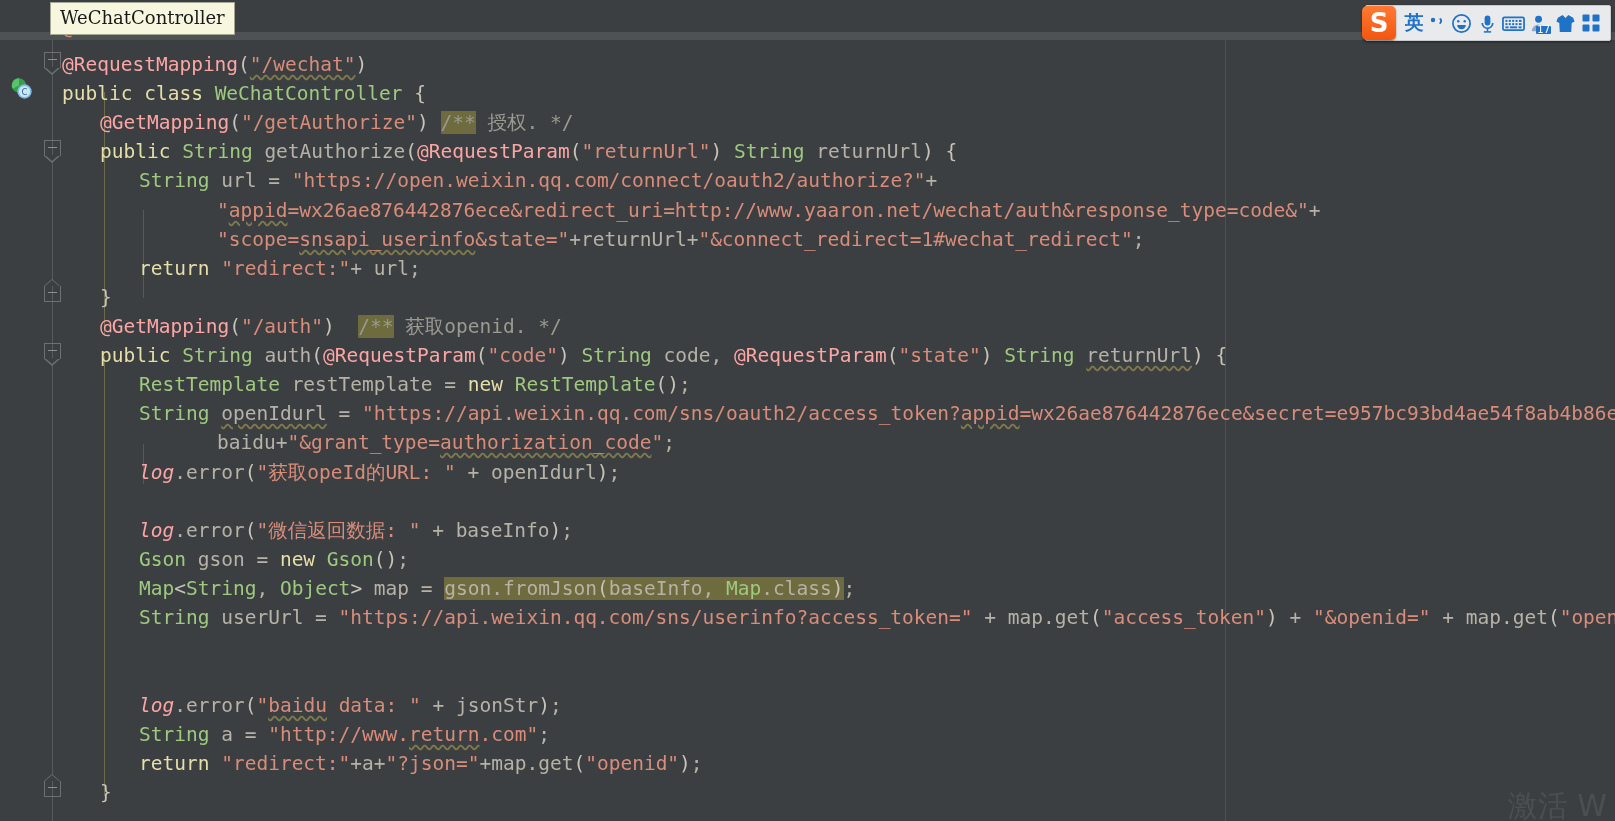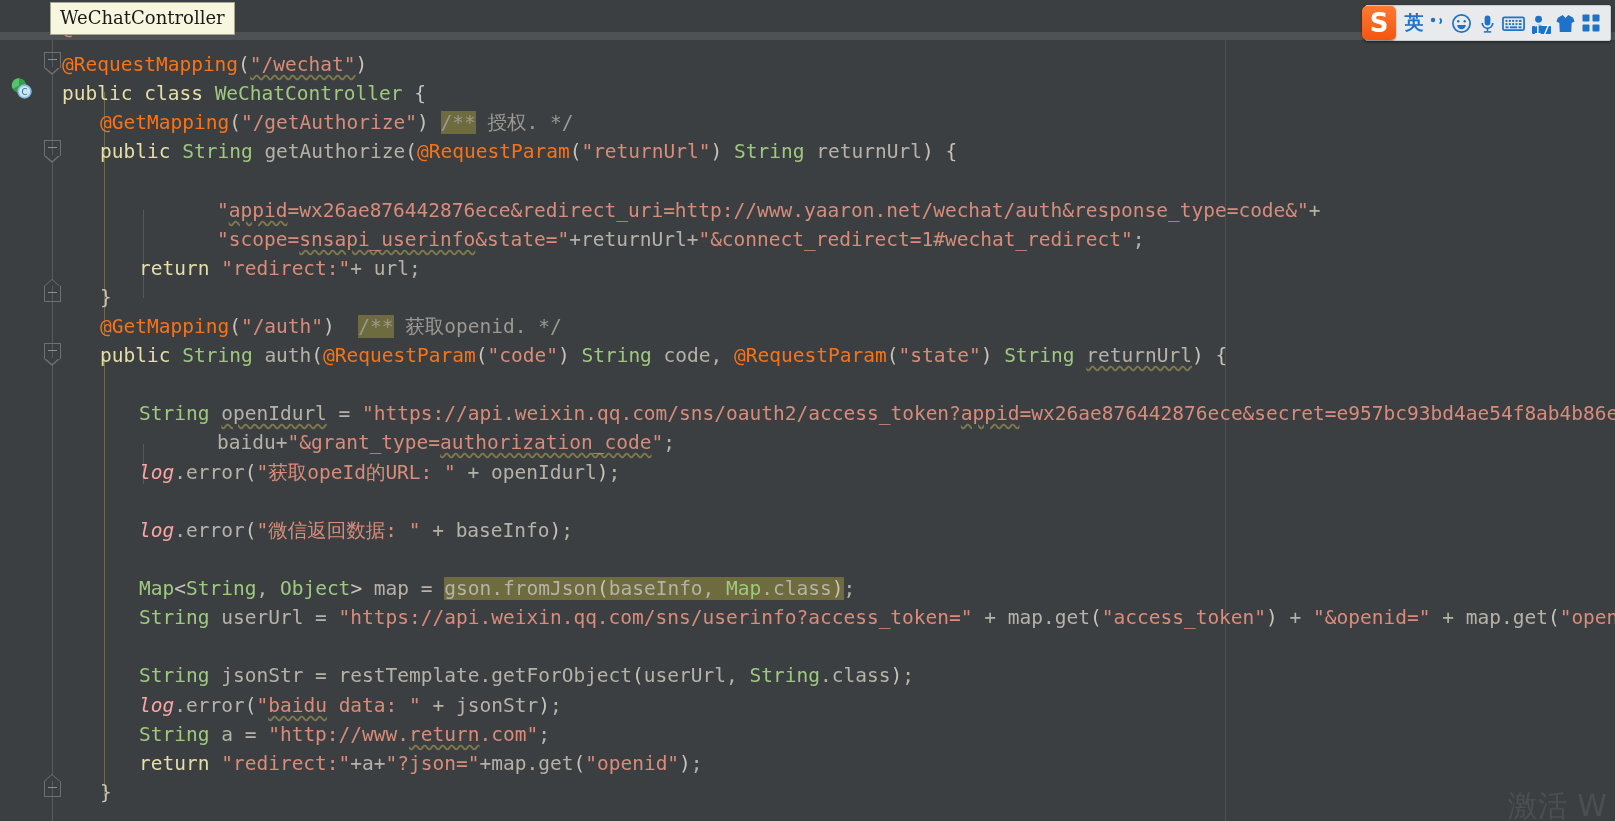--- a/index.html
+++ b/index.html
@@ -47,21 +47,21 @@
     box-shadow:0 1px 2px rgba(0,0,0,.4);
   }
   .ime-btn{
     width:26px;height:26px;display:flex;align-items:center;justify-content:center;
     color:#1e72c8;font-size:17px;cursor:default;position:relative;
     font-family:"DejaVu Sans","Liberation Sans",sans-serif;
   }
   .ime-btn svg{display:block;}
   .ime-badge{
     position:absolute;right:1px;bottom:2px;background:#1e72c8;color:#fff;
-    font-size:13px;line-height:8px;padding:0 1px;border-radius:1px;
+    font-size:10px;line-height:8px;padding:0 1px;border-radius:1px;
   }
 
   
   #editor{
     position:absolute;left:0;top:40px;width:1615px;height:781px;
     background:#3c3f41;overflow:hidden;
   }
   #gutter{
     position:absolute;left:0;top:0;width:40px;height:781px;background:#3c3f41;
   }
@@ -113,21 +113,21 @@
   #code{
     position:absolute;left:0;top:0;width:1615px;height:781px;
     font-size:19.5px;line-height:29.2px;white-space:pre;
     font-family:"DejaVu Sans Mono","Liberation Mono",monospace;
   }
   .ln{position:absolute;left:0;white-space:pre;}
 
   
   .kw{color:#e6dfa8;}          
   .cls{color:#9fc97f;}         
-  .ann{color:#f97316;}         
+  .ann{color:#fca5a5;}         
   .str{color:#d98c7a;}         
   .pn{color:#b6b2a8;}          
   .cmt{color:#9a9a92;}         
   .fld{color:#fca5a5;font-style:italic;} 
   .hl{background:#6e6b3e;}     
   .op{color:#b6b2a8;}
   .sq{color:#c7c3b8;}          
   .typo{
     text-decoration:underline wavy #7f7a4c;
     text-underline-offset:3px;
@@ -265,50 +265,52 @@
   <div id="code">
 
     <div class="ln" style="top:10px;left:62px;"><span class="ann">@RequestMapping</span><span class="sq">(</span><span class="str typo">"/wechat"</span><span class="sq">)</span></div>
 
     <div class="ln" style="top:39px;left:62px;"><span class="kw">public class </span><span class="cls">WeChatController</span><span class="pn"> </span><span class="sq">{</span></div>
 
     <div class="ln" style="top:68px;left:100px;"><span class="ann">@GetMapping</span><span class="sq">(</span><span class="str">"/getAuthorize"</span><span class="sq">)</span><span class="pn"> </span><span class="cmt hl">/**</span><span class="cmt"> 授权. */</span></div>
 
     <div class="ln" style="top:97px;left:100px;"><span class="kw">public </span><span class="cls">String</span><span class="pn"> getAuthorize</span><span class="sq">(</span><span class="ann">@RequestParam</span><span class="sq">(</span><span class="str">"returnUrl"</span><span class="sq">)</span><span class="pn"> </span><span class="cls">String</span><span class="pn"> returnUrl</span><span class="sq">)</span><span class="pn"> </span><span class="sq">{</span></div>
 
+    <div class="ln" style="top:126px;left:139px;"><span class="cls">String</span><span class="pn"> url = </span><span class="str">"https://open.weixin.qq.com/connect/oauth2/authorize?"</span><span class="op">+</span></div>
 
     <div class="ln" style="top:156px;left:217px;"><span class="str">"</span><span class="str typo">appid</span><span class="str">=wx26ae876442876ece&amp;redirect_uri=http://www.yaaron.net/wechat/auth&amp;response_type=code&amp;"</span><span class="op">+</span></div>
 
     <div class="ln" style="top:185px;left:217px;"><span class="str">"scope=</span><span class="str typo">snsapi_userinfo</span><span class="str">&amp;state="</span><span class="op">+</span><span class="pn">returnUrl</span><span class="op">+</span><span class="str">"&amp;connect_redirect=1#wechat_redirect"</span><span class="pn">;</span></div>
 
     <div class="ln" style="top:214px;left:139px;"><span class="kw">return </span><span class="str">"redirect:"</span><span class="op">+</span><span class="pn"> url;</span></div>
 
     <div class="ln" style="top:243px;left:100px;"><span class="sq">}</span></div>
 
     <div class="ln" style="top:272px;left:100px;"><span class="ann">@GetMapping</span><span class="sq">(</span><span class="str">"/auth"</span><span class="sq">)</span><span class="pn">  </span><span class="cmt hl">/**</span><span class="cmt"> 获取openid. */</span></div>
 
     <div class="ln" style="top:301px;left:100px;"><span class="kw">public </span><span class="cls">String</span><span class="pn"> auth</span><span class="sq">(</span><span class="ann">@RequestParam</span><span class="sq">(</span><span class="str">"code"</span><span class="sq">)</span><span class="pn"> </span><span class="cls">String</span><span class="pn"> code, </span><span class="ann">@RequestParam</span><span class="sq">(</span><span class="str">"state"</span><span class="sq">)</span><span class="pn"> </span><span class="cls">String</span><span class="pn"> </span><span class="pn typo">returnUrl</span><span class="sq">)</span><span class="pn"> </span><span class="sq">{</span></div>
 
+    <div class="ln" style="top:330px;left:139px;"><span class="cls">RestTemplate</span><span class="pn"> restTemplate = </span><span class="kw">new </span><span class="cls">RestTemplate</span><span class="sq">()</span><span class="pn">;</span></div>
 
     <div class="ln" style="top:359px;left:139px;"><span class="cls">String</span><span class="pn"> </span><span class="pn typo">openIdurl</span><span class="pn"> = </span><span class="str">"https://api.weixin.qq.com/sns/oauth2/access_token?</span><span class="str typo">appid</span><span class="str">=wx26ae876442876ece&amp;secret=e957bc93bd4ae54f8ab4b86e6640d044&amp;code="</span></div>
 
     <div class="ln" style="top:388px;left:217px;"><span class="pn">baidu</span><span class="op">+</span><span class="str">"&amp;grant_type=</span><span class="str typo">authorization_code</span><span class="str">"</span><span class="pn">;</span></div>
 
     <div class="ln" style="top:418px;left:139px;"><span class="fld">log</span><span class="pn">.error</span><span class="sq">(</span><span class="str">"获取opeId的URL: "</span><span class="pn"> + openIdurl</span><span class="sq">)</span><span class="pn">;</span></div>
 
 
     <div class="ln" style="top:476px;left:139px;"><span class="fld">log</span><span class="pn">.error</span><span class="sq">(</span><span class="str">"微信返回数据: "</span><span class="pn"> + baseInfo</span><span class="sq">)</span><span class="pn">;</span></div>
 
+    <div class="ln" style="top:505px;left:139px;"><span class="cls">Gson</span><span class="pn"> gson = </span><span class="kw">new </span><span class="cls">Gson</span><span class="sq">()</span><span class="pn">;</span></div>
 
     <div class="ln" style="top:534px;left:139px;"><span class="cls">Map</span><span class="sq">&lt;</span><span class="cls">String</span><span class="pn">, </span><span class="cls">Object</span><span class="sq">&gt;</span><span class="pn"> map = </span><span class="hl"><span class="pn">gson.fromJson</span><span class="sq">(</span><span class="pn">baseInfo, </span><span class="cls">Map</span><span class="pn">.class</span><span class="sq">)</span></span><span class="pn">;</span></div>
 
     <div class="ln" style="top:563px;left:139px;"><span class="cls">String</span><span class="pn"> userUrl = </span><span class="str">"https://api.weixin.qq.com/sns/userinfo?access_token="</span><span class="pn"> + map.get</span><span class="sq">(</span><span class="str">"access_token"</span><span class="sq">)</span><span class="pn"> + </span><span class="str">"&amp;openid="</span><span class="pn"> + map.get</span><span class="sq">(</span><span class="str">"openid"</span></div>
 
 
-    <div class="ln" style="top:621px;left:139px;"><span class="cls">String</span><span class="pn"> jsonStr = restTemplate.getForObject</span><span class="sq">(</span><span class="pn">userUrl, </span><span class="cls">String</span><span class="pn">.class</span><span class="sq">)</span><span class="pn">;</span></div>
 
     <div class="ln" style="top:651px;left:139px;"><span class="fld">log</span><span class="pn">.error</span><span class="sq">(</span><span class="str">"</span><span class="str typo">baidu</span><span class="str"> data: "</span><span class="pn"> + jsonStr</span><span class="sq">)</span><span class="pn">;</span></div>
 
     <div class="ln" style="top:680px;left:139px;"><span class="cls">String</span><span class="pn"> a = </span><span class="str">"http://www.</span><span class="str typo">return</span><span class="str">.com"</span><span class="pn">;</span></div>
 
     <div class="ln" style="top:709px;left:139px;"><span class="kw">return </span><span class="str">"redirect:"</span><span class="op">+</span><span class="pn">a</span><span class="op">+</span><span class="str">"?json="</span><span class="op">+</span><span class="pn">map.get</span><span class="sq">(</span><span class="str">"openid"</span><span class="sq">)</span><span class="pn">;</span></div>
 
     <div class="ln" style="top:738px;left:100px;"><span class="sq">}</span></div>
 
   </div>

